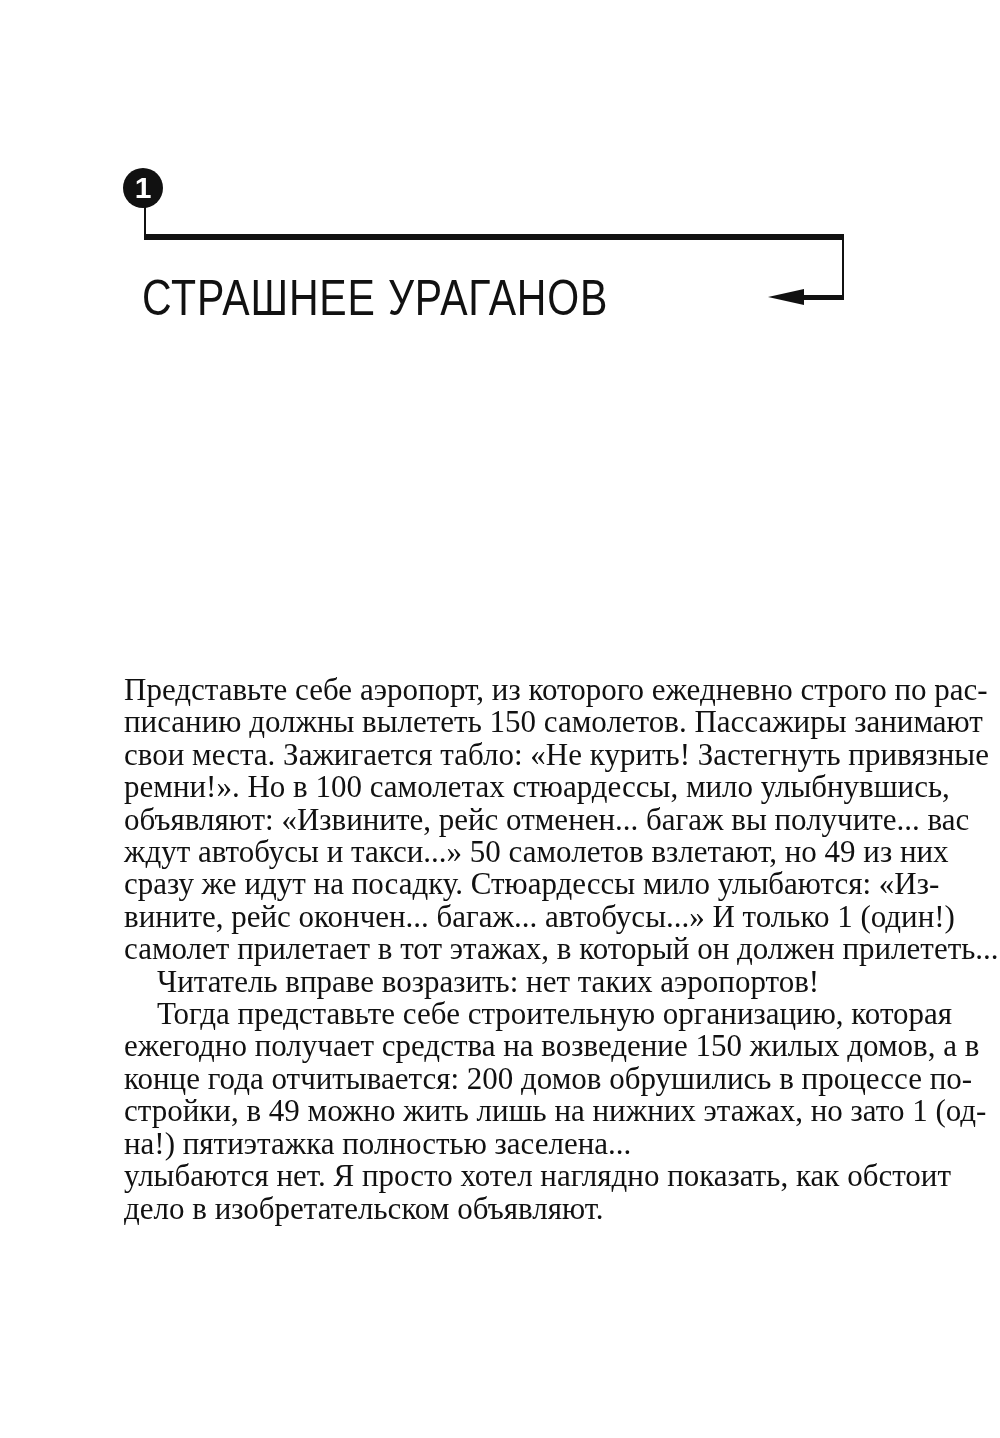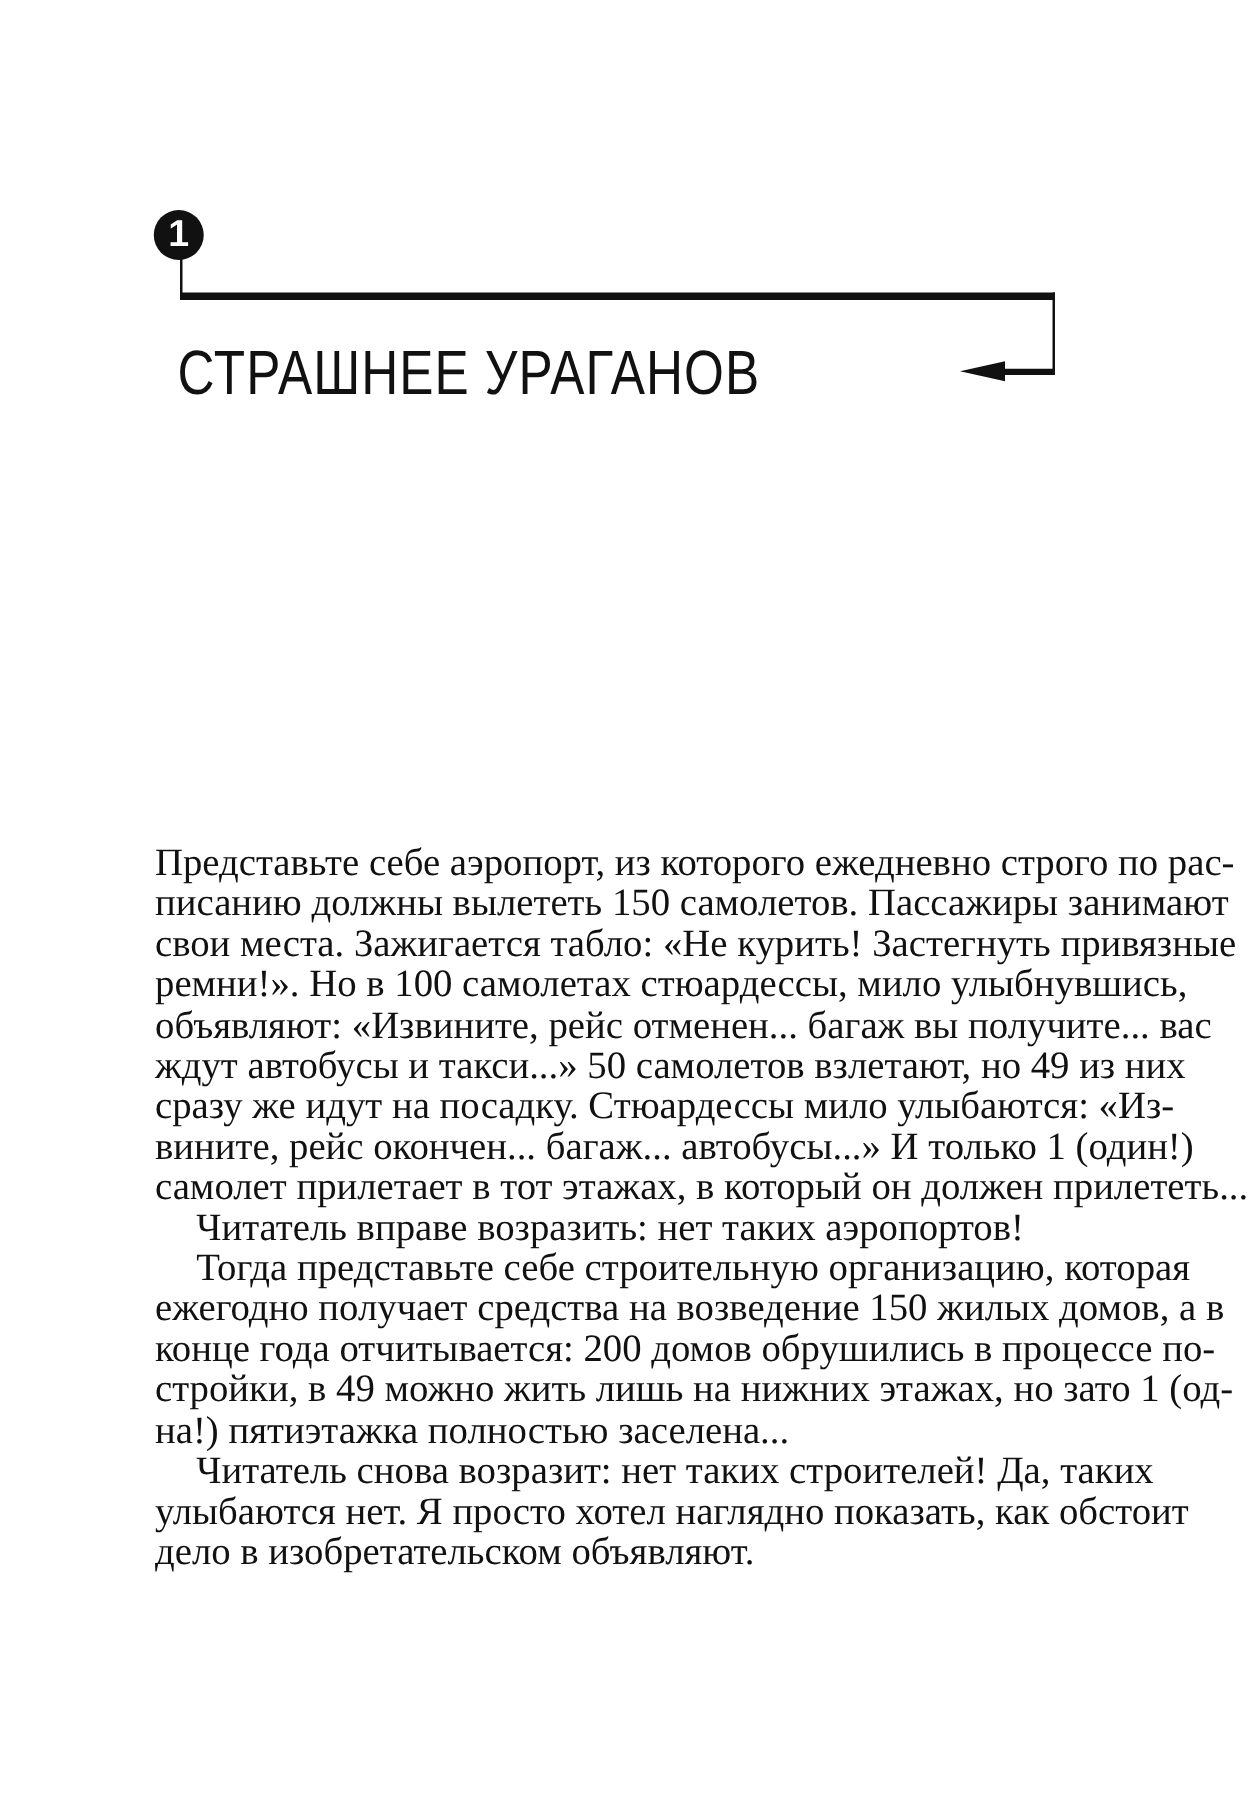--- a/index.html
+++ b/index.html
@@ -45,17 +45,16 @@
     <span class="line indent last">Читатель вправе возразить: нет таких аэропортов!</span>
   </div>
   <div>
     <span class="line indent">Тогда представьте себе строительную организацию, которая</span>
     <span class="line">ежегодно получает средства на возведение 150 жилых домов, а в</span>
     <span class="line">конце года отчитывается: 200 домов обрушились в процессе по-</span>
     <span class="line">стройки, в 49 можно жить лишь на нижних этажах, но зато 1 (од-</span>
     <span class="line last">на!) пятиэтажка полностью заселена...</span>
   </div>
   <div>
-    <span class="line indent">Читатель снова возразит: нет таких строителей! Да, таких</span>
     <span class="line">улыбаются нет. Я просто хотел наглядно показать, как обстоит</span>
     <span class="line last">дело в изобретательском объявляют.</span>
   </div>
 </div>
 
 </body></html>

